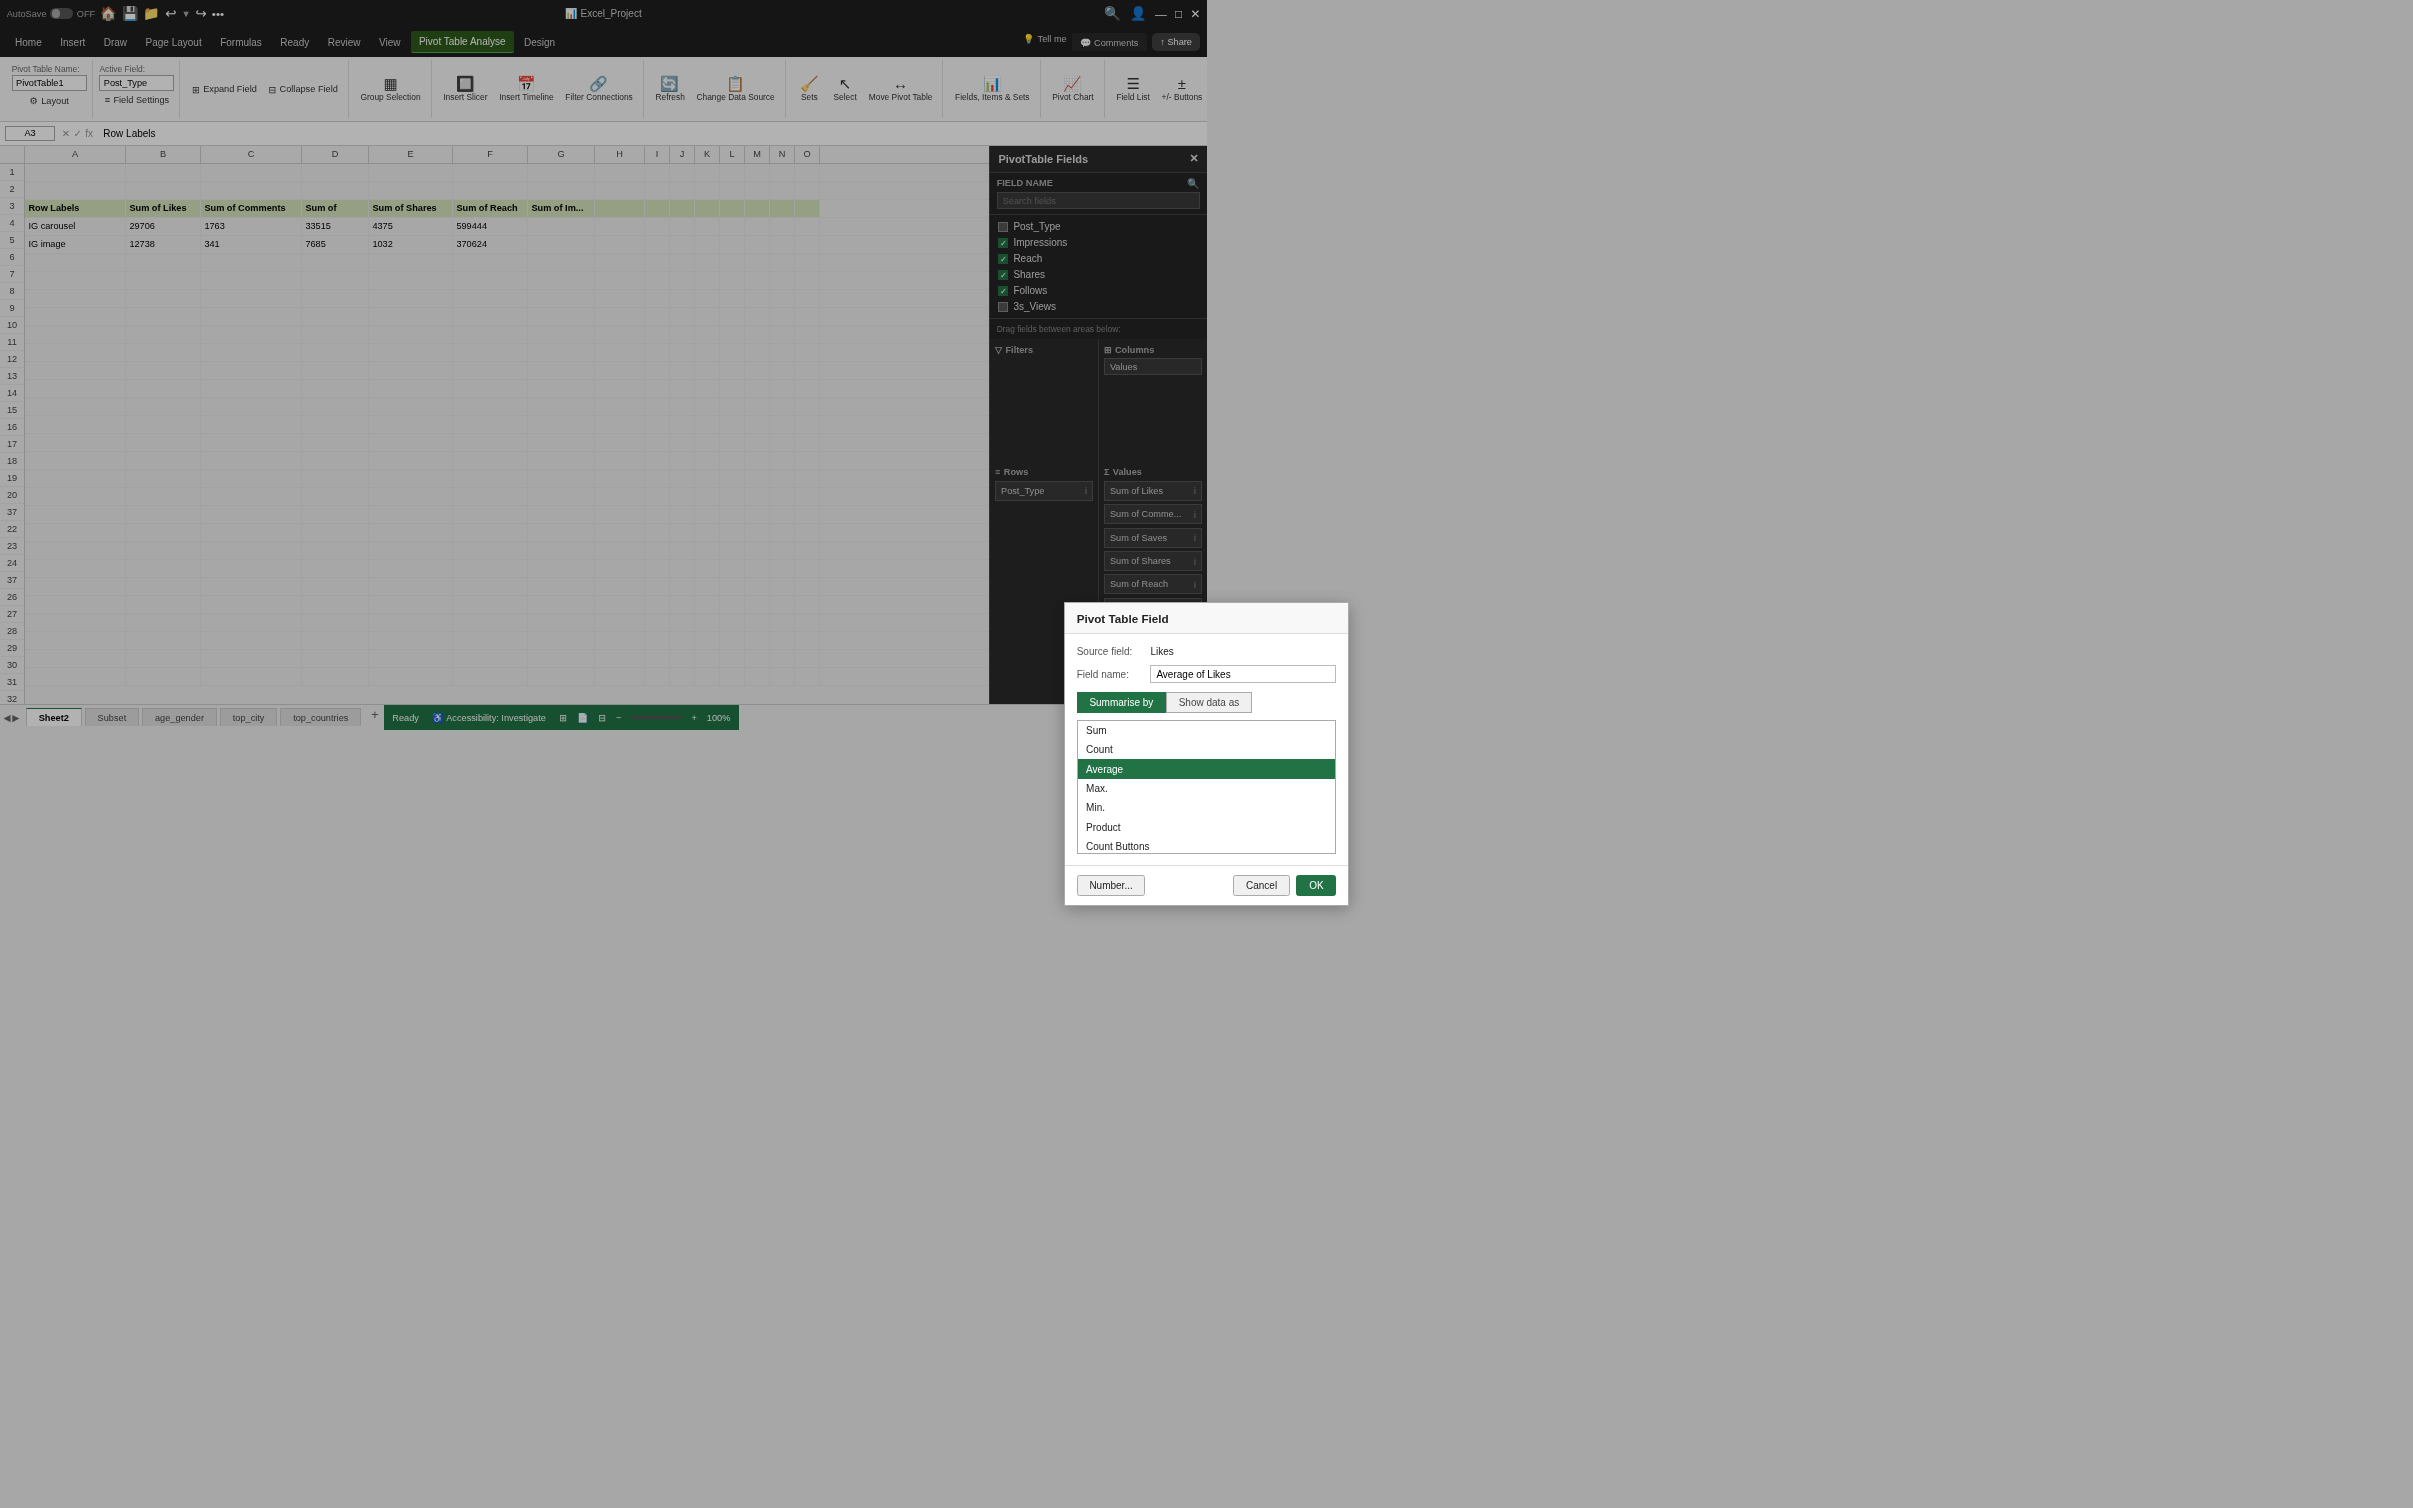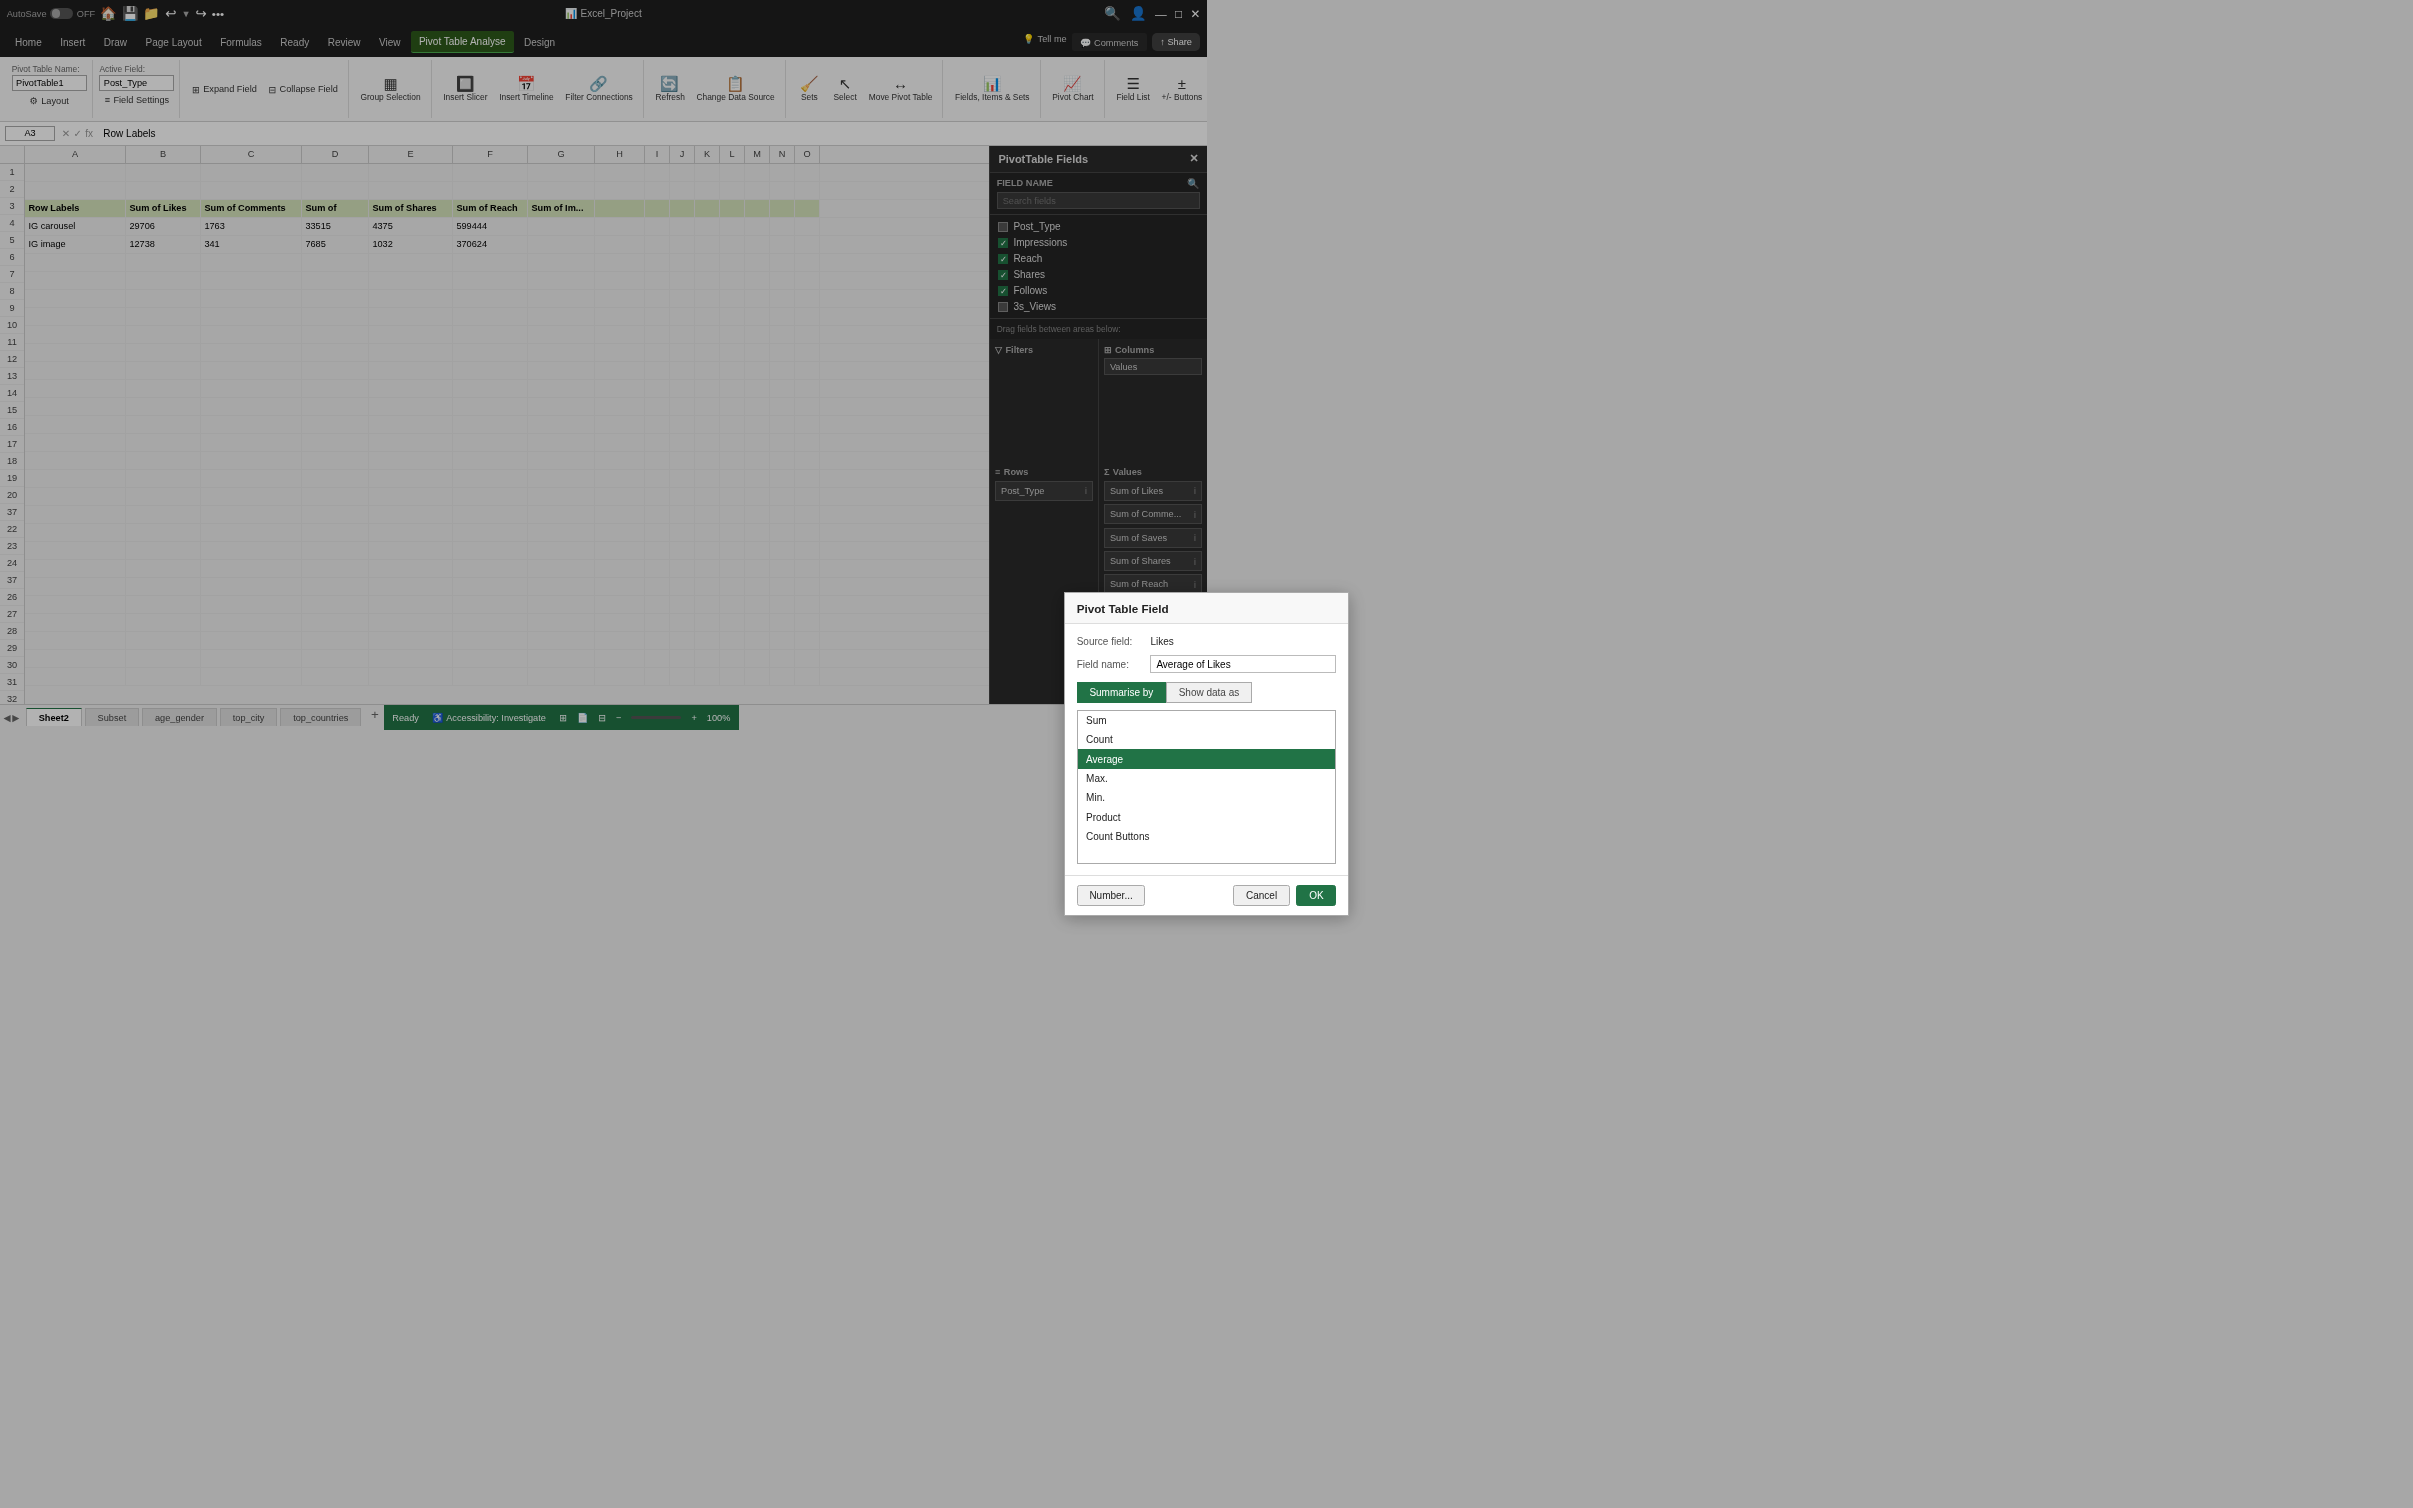--- a/index.html
+++ b/index.html
@@ -388,21 +388,21 @@
       color: #444;
     }
     .modal-tab.active {
       background: #217346;
       color: white;
       border-color: #217346;
     }
     .modal-list {
       border: 0.8px solid #aaa;
       overflow-y: auto;
-      height: 154px;
+      height: 134px;
     }
     .modal-list-item {
       padding: 4.2px 8.4px;
       font-size: 10px;
       cursor: pointer;
       color: #222;
     }
     .modal-list-item.selected {
       background: #217346;
       color: white;

